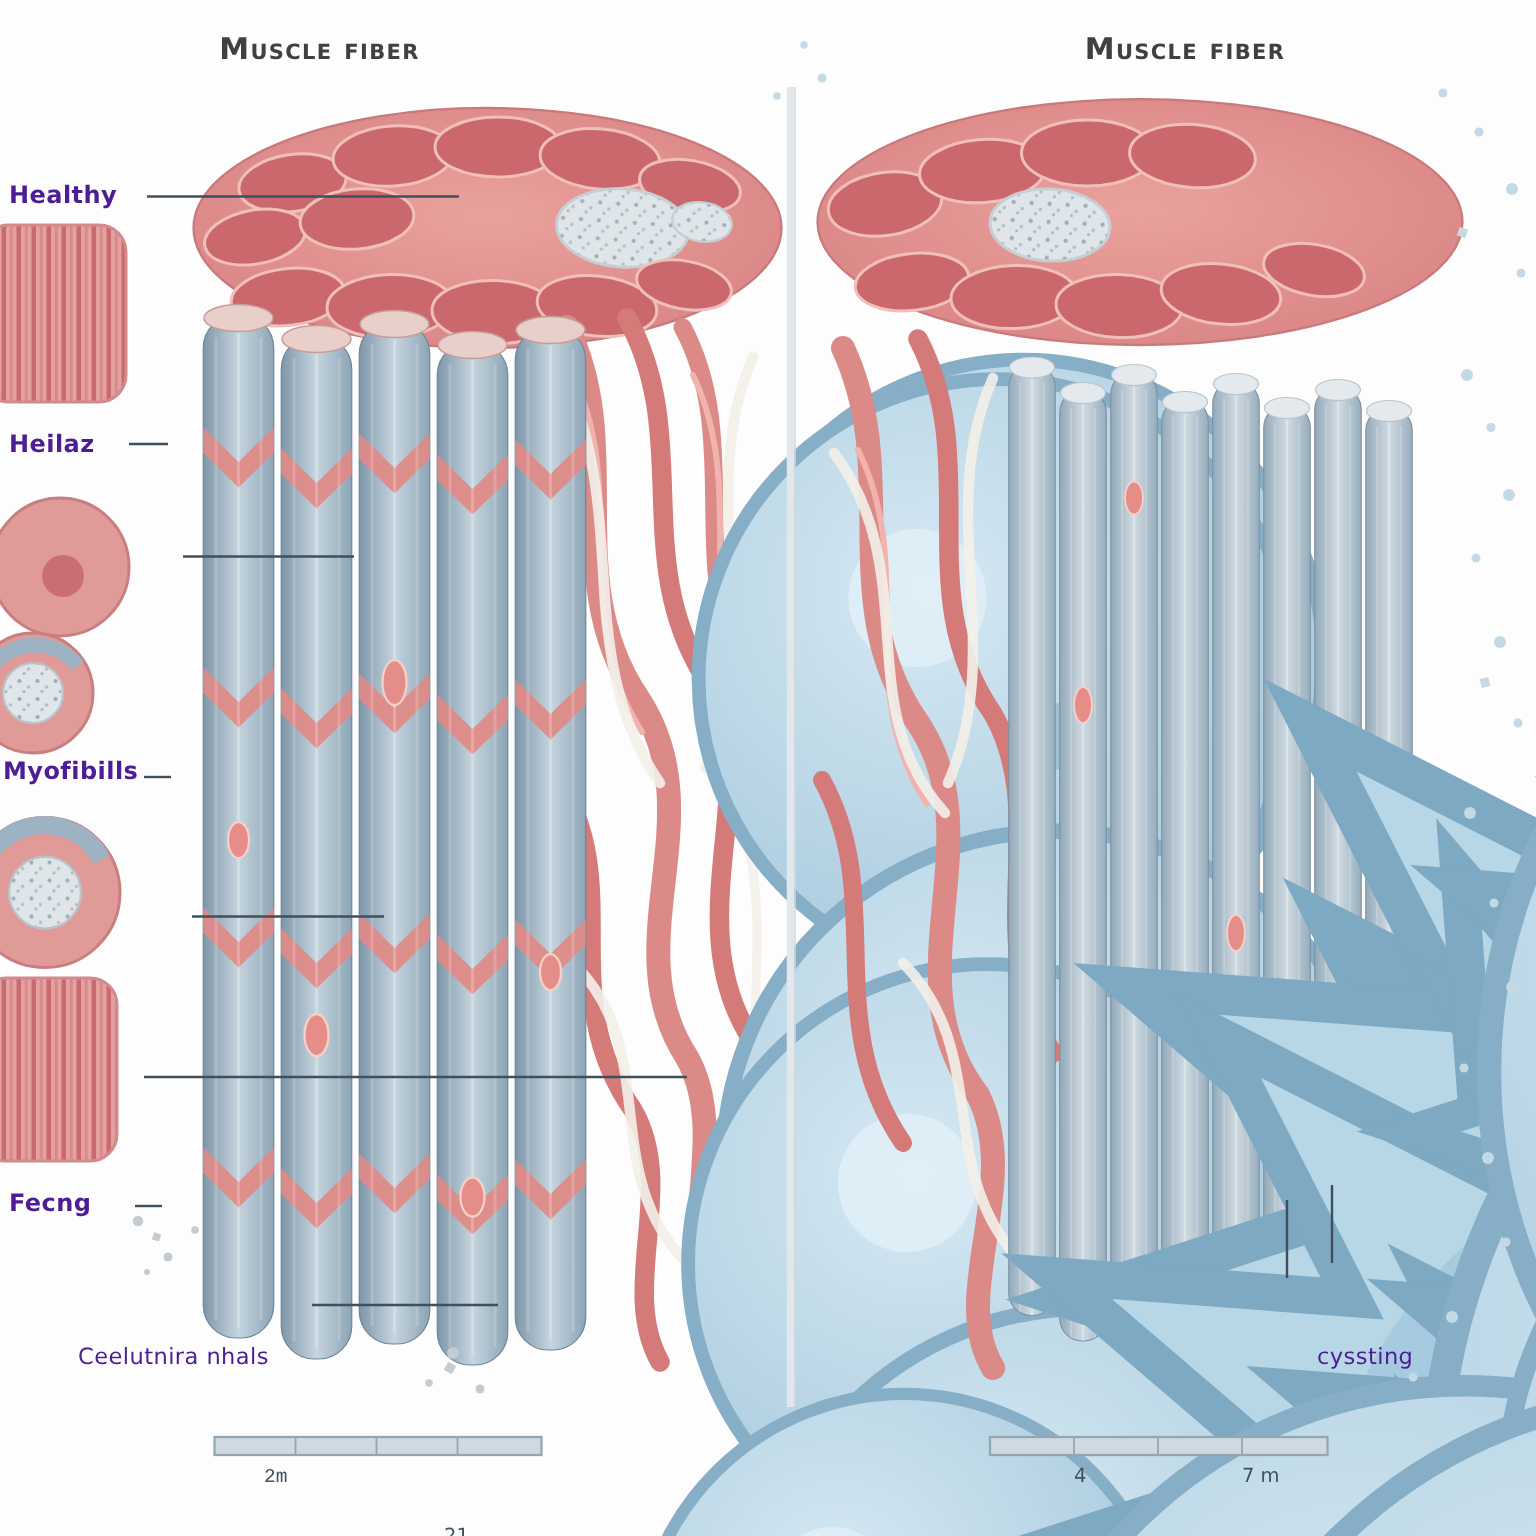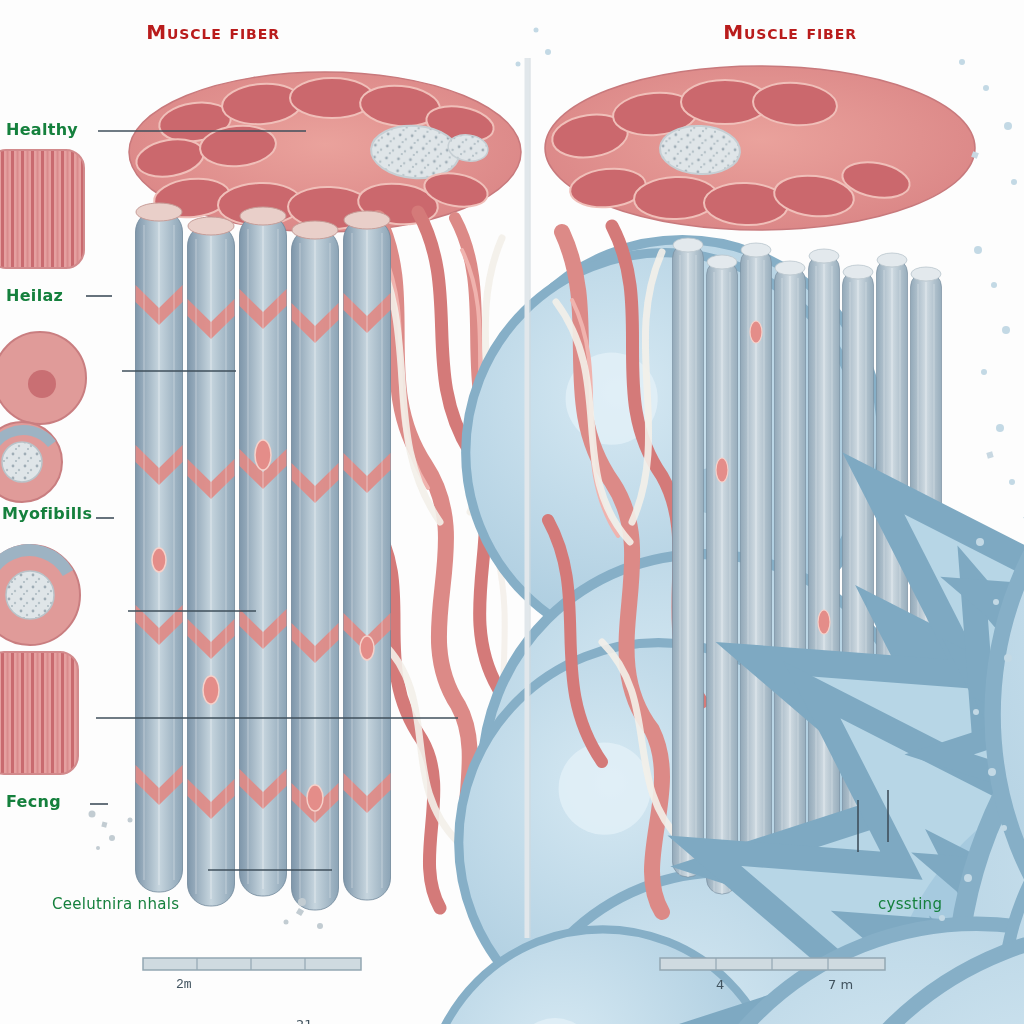--- a/index.html
+++ b/index.html
@@ -3,28 +3,28 @@
 <meta charset="utf-8">
 <style>
   html,body { margin:0; padding:0; background:#ffffff; }
   .canvas {
     position:relative; width:1024px; height:1024px;
     background:#fdfdfd; overflow:hidden;
     font-family:"DejaVu Sans", sans-serif;
   }
   svg.art { position:absolute; left:0; top:0; }
   .label {
-    position:absolute; color:#15803d; font-size:16px; font-weight:600;
+    position:absolute; color:#4c1d95; font-size:16px; font-weight:600;
     letter-spacing:.3px; white-space:nowrap;
   }
   .label.small { font-size:15px; font-weight:500;margin-top:35px; }
   .title {
     position:absolute; transform:translateX(-50%);
     font-variant:small-caps; font-size:20px; font-weight:700;
-    color:#b91c1c; letter-spacing:.9px; white-space:nowrap;
+    color:#404040; letter-spacing:.9px; white-space:nowrap;
   }
   .scale-num {
     position:absolute; font-size:13px; color:#40525e; font-weight:500;
     white-space:nowrap;
   }
 </style>
 </head>
 <body>
 
 <div class="canvas">

